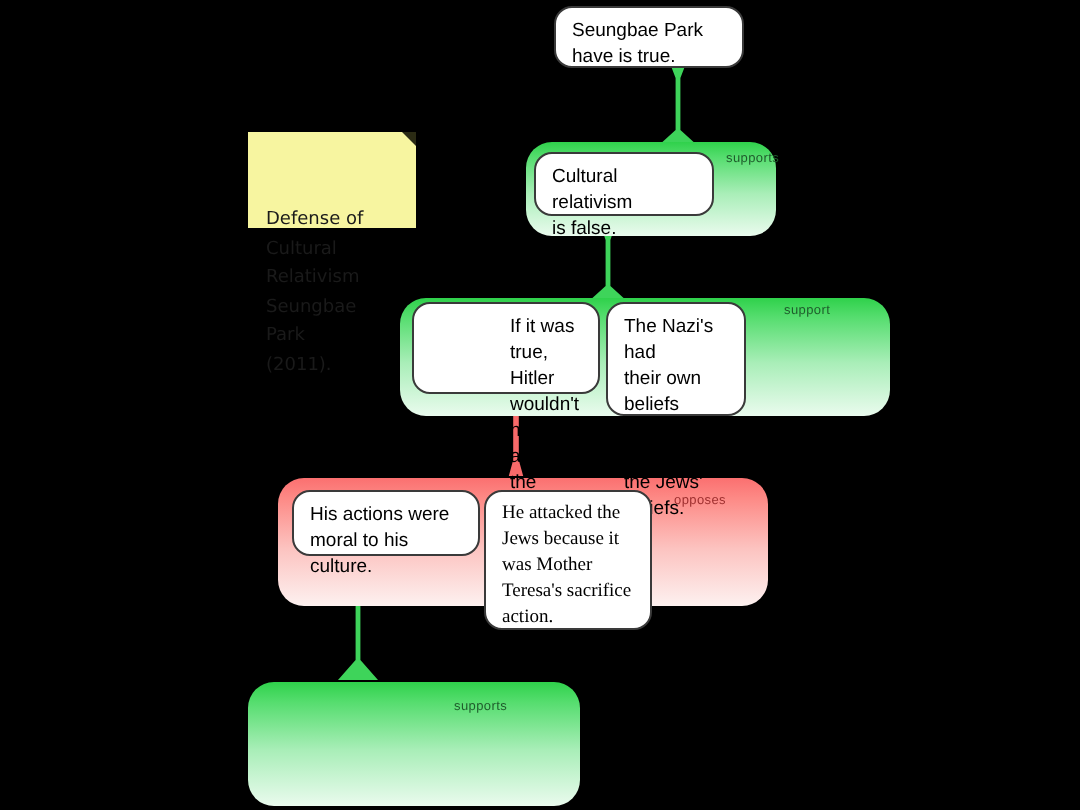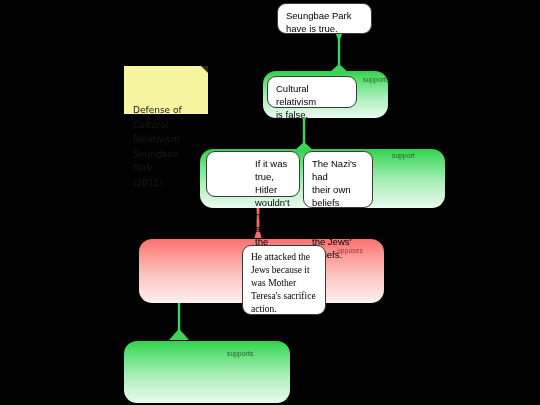--- a/index.html
+++ b/index.html
@@ -136,20 +136,22 @@
   <div class="claim" style="left:206px; top:151px; width:94px; height:46px;padding-left:48px;">If it was true, Hitler
 wouldn't have
 attacked the Jews</div>
   <div class="claim" style="left:303px; top:151px; width:70px; height:57px;">The Nazi's had
 their own beliefs
 and didn't respect
 the Jews' beliefs.</div>
 
   <div class="panel red" style="left:139px; top:239px; width:245px; height:64px;"></div>
   <div class="badge red" style="left:337px; top:247px;">opposes</div>
+  <div class="claim" style="left:146px; top:245px; width:94px; height:33px;">His actions were
+moral to his culture.</div>
   <div class="claim" style="left:242px; top:245px; width:84px; height:70px;font-family:Liberation Serif, serif;">He attacked the
 Jews because it
 was Mother
 Teresa's sacrifice
 action.</div>
 
   <div class="panel green" style="left:124px; top:341px; width:166px; height:62px;"></div>
   <div class="badge green" style="left:227px; top:350px;">supports</div>
 
 </div>

